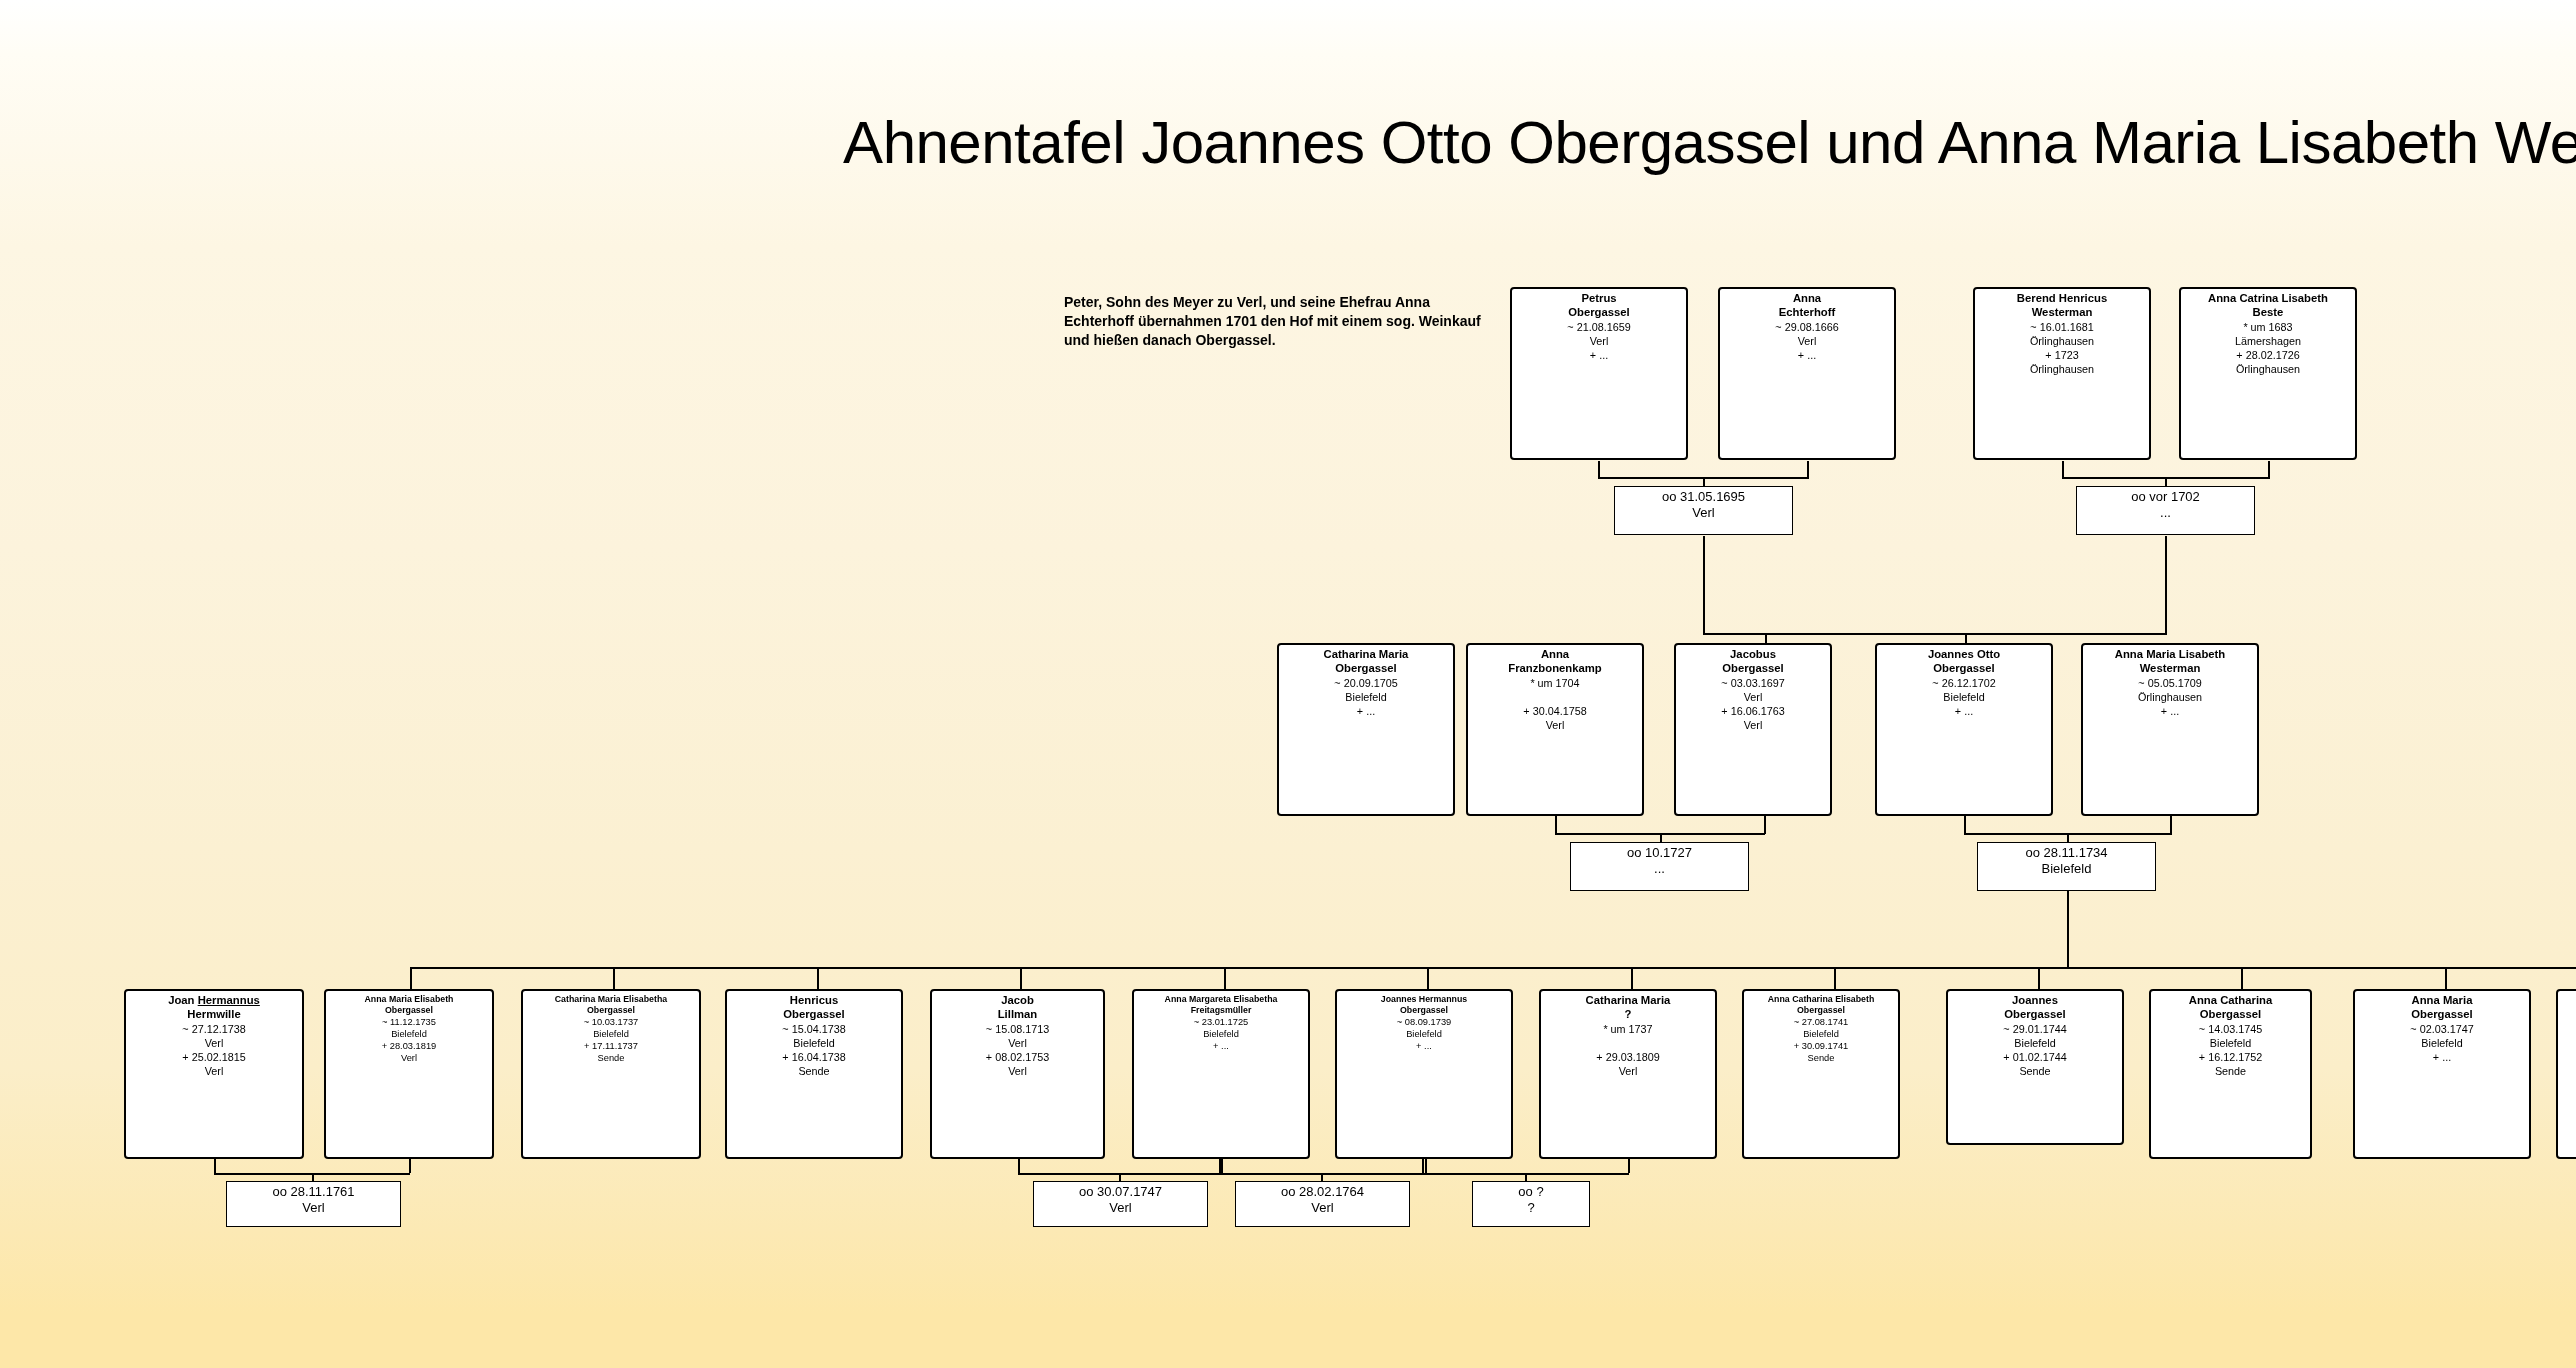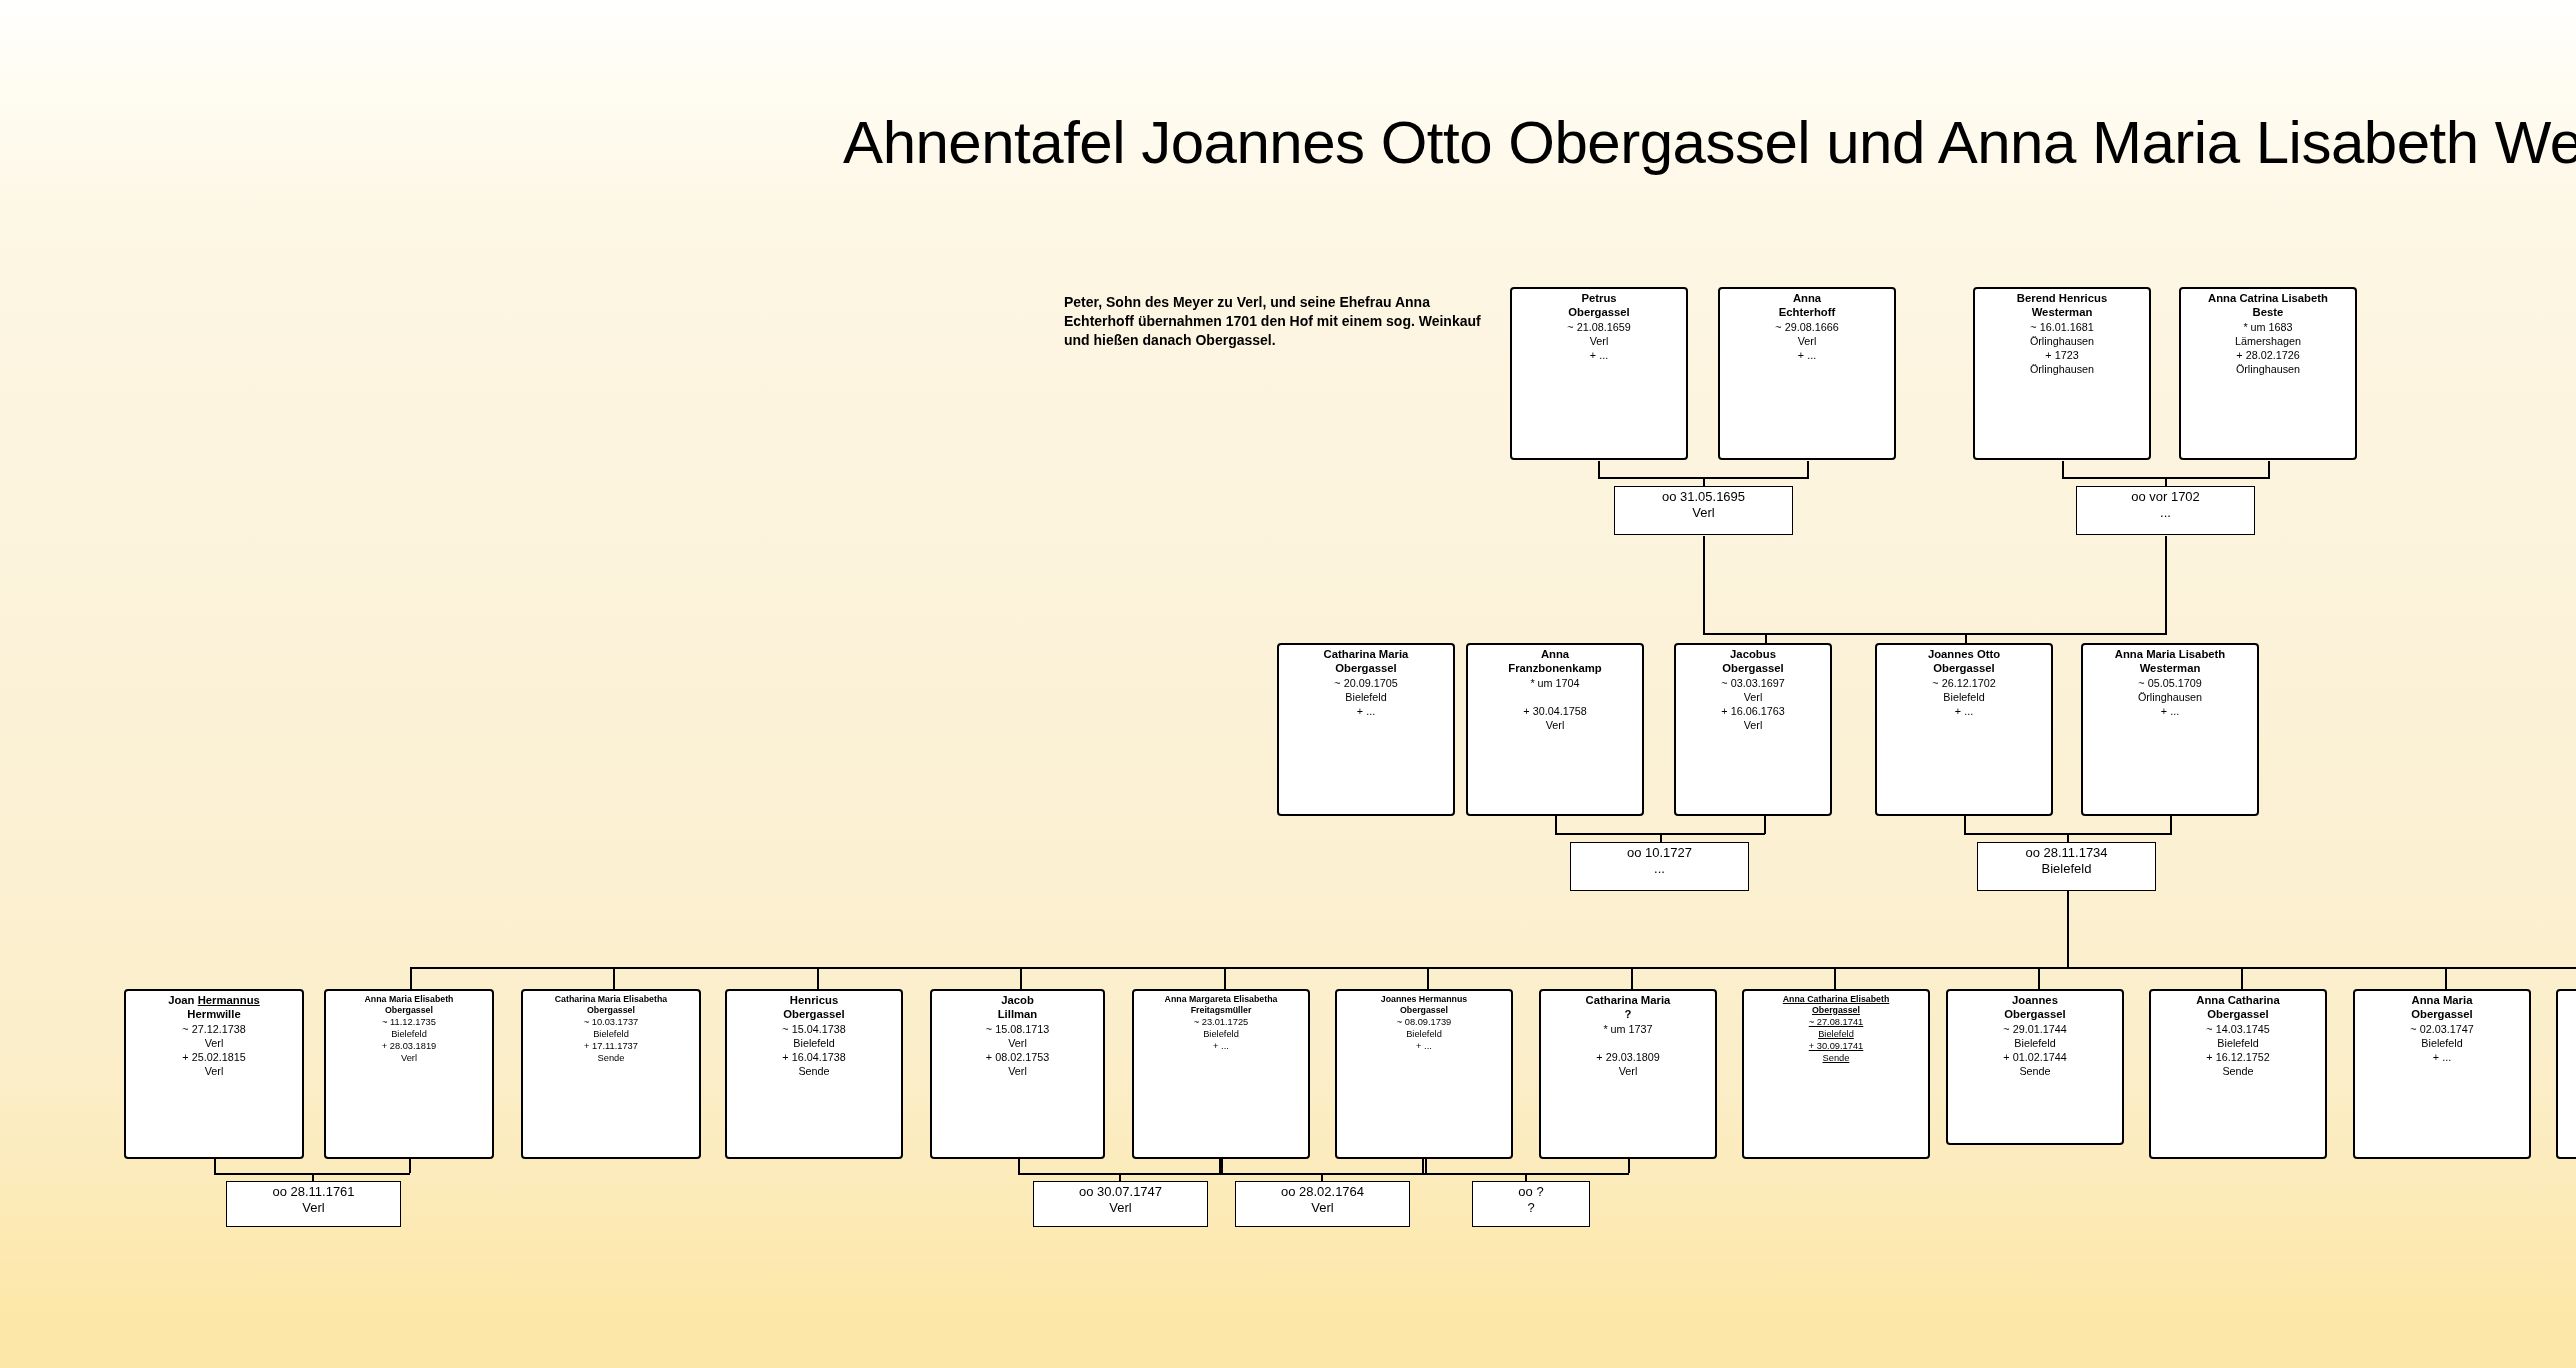--- a/index.html
+++ b/index.html
@@ -293,37 +293,37 @@
       <span class="ln sm">+ ...</span>
     </div>
   <div class="pbox" id="g3p7" style="left:1539px; top:989px; width:178px; height:170px;">
       <span class="nm">Catharina Maria</span>
       <span class="nm">?</span>
       <span class="ln">* um 1737</span>
       <span class="ln">&nbsp;</span>
       <span class="ln">+ 29.03.1809</span>
       <span class="ln">Verl</span>
     </div>
-  <div class="pbox" id="g3p8" style="left:1742px; top:989px; width:188px; height:170px;text-decoration:underline;">
+  <div class="pbox" id="g3p8" style="left:1742px; top:989px; width:158px; height:170px;">
       <span class="nm sm">Anna Catharina Elisabeth</span>
       <span class="nm sm">Obergassel</span>
       <span class="ln sm">~ 27.08.1741</span>
       <span class="ln sm">Bielefeld</span>
       <span class="ln sm">+ 30.09.1741</span>
       <span class="ln sm">Sende</span>
     </div>
   <div class="pbox" id="g3p9" style="left:1946px; top:989px; width:178px; height:156px;">
       <span class="nm">Joannes</span>
       <span class="nm">Obergassel</span>
       <span class="ln">~ 29.01.1744</span>
       <span class="ln">Bielefeld</span>
       <span class="ln">+ 01.02.1744</span>
       <span class="ln">Sende</span>
     </div>
-  <div class="pbox" id="g3p10" style="left:2149px; top:989px; width:178px; height:170px;">
+  <div class="pbox" id="g3p10" style="left:2149px; top:989px; width:163px; height:170px;">
       <span class="nm">Anna Catharina</span>
       <span class="nm">Obergassel</span>
       <span class="ln">~ 14.03.1745</span>
       <span class="ln">Bielefeld</span>
       <span class="ln">+ 16.12.1752</span>
       <span class="ln">Sende</span>
     </div>
   <div class="pbox" id="g3p11" style="left:2353px; top:989px; width:178px; height:170px;">
       <span class="nm">Anna Maria</span>
       <span class="nm">Obergassel</span>

